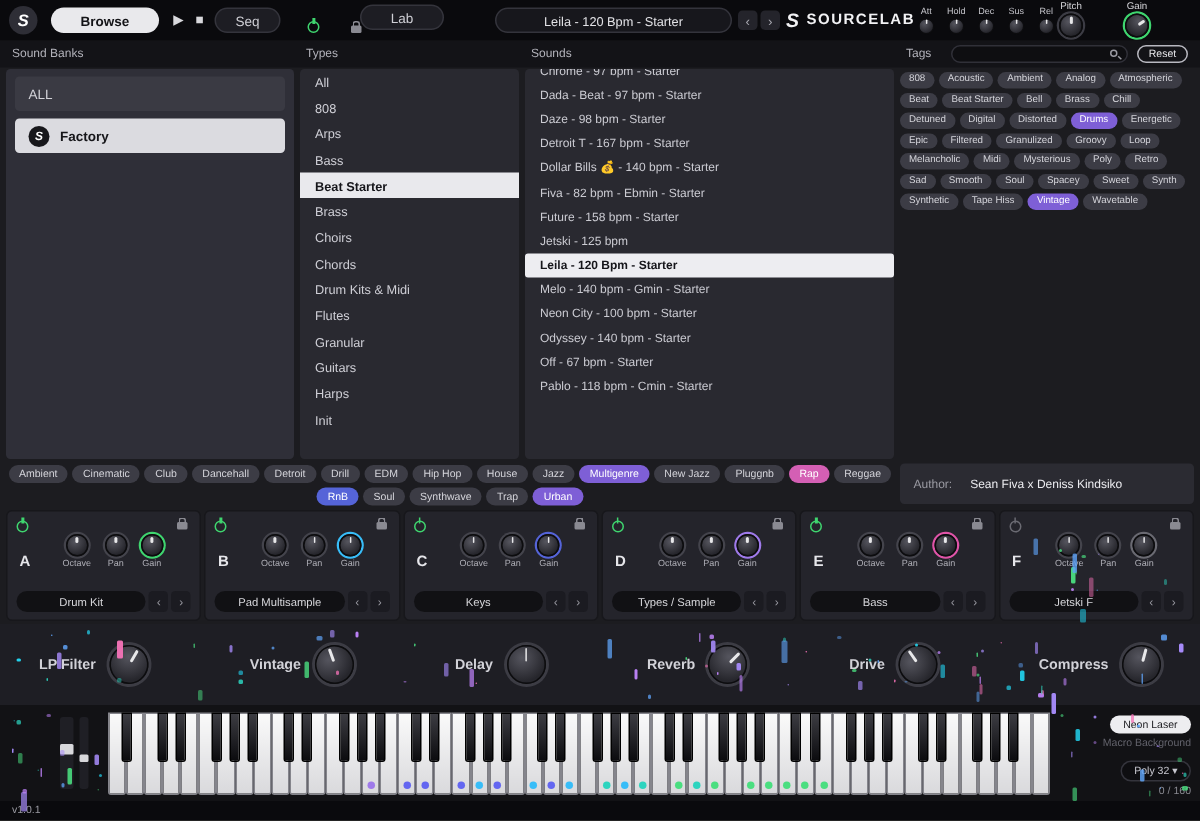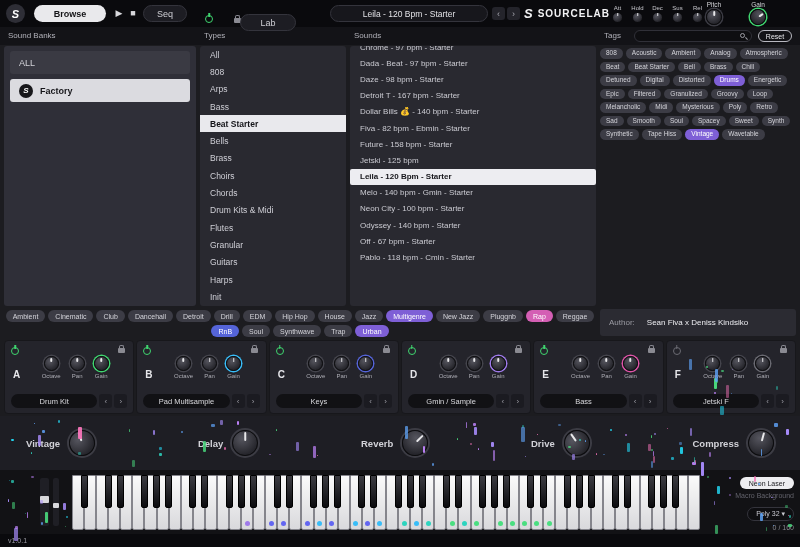--- a/index.html
+++ b/index.html
@@ -13,21 +13,21 @@
   .logo-circle{left:6px;top:4px;width:19px;height:19px;border-radius:50%;background:#2e2e36;
                color:#fff;font-weight:bold;font-style:italic;font-size:11px}
   .browse{left:34px;top:5px;width:72px;height:17px;border-radius:9px;background:#e9e9ec;
           color:#141417;font-size:9px;font-weight:bold;cursor:pointer}
   .tbtn{font-size:9px;color:#d8d8dc;cursor:pointer}
   .play{left:113px;top:6px;width:12px;height:14px}
   .stop{left:127px;top:6px;width:12px;height:14px}
   .darkpill{height:17px;border-radius:9px;background:#1d1d23;border:1px solid #34343c;
             color:#cfcfd5;font-size:9px;cursor:pointer}
   .seq{left:143px;top:5px;width:44px}
-  .lab{left:240px;top:14px;width:56px}
+  .lab{left:240px;top:3px;width:56px}
   .preset{left:330px;top:5px;width:158px;font-size:8.5px;color:#e2e2e6;background:#17171c}
   .navsq{width:13px;height:13px;background:#24242b;border-radius:3px;color:#a8a8b0;font-size:9px;cursor:pointer}
   .nav1{left:492px;top:7px}.nav2{left:507px;top:7px}
   .brand{left:524px;top:5px;height:17px;gap:5px;color:#f2f2f4}
   .brand .s{font-style:italic;font-weight:bold;font-size:13px}
   .brand .t{font-size:10px;font-weight:bold;letter-spacing:1px}
   #envknobs{left:610px;top:1px;height:25px;display:flex;gap:5px}
   .envcol{display:flex;flex-direction:column;align-items:center;gap:1px;width:15px}
   .envlab{font-size:6px;color:#c6c6cc}
   .bigknobcol{top:1px;display:flex;flex-direction:column;align-items:center;gap:1px;position:absolute}
@@ -224,21 +224,20 @@
         <span class="bank-icon">S</span>
         <span>Factory</span>
       </div>
     </div>
   <div class="col col-types" id="types">
       <div class="type-item">All</div>
       <div class="type-item">808</div>
       <div class="type-item">Arps</div>
       <div class="type-item">Bass</div>
       <div class="type-item sel">Beat Starter</div>
-      <div class="type-item">Bells</div>
       <div class="type-item">Brass</div>
       <div class="type-item">Choirs</div>
       <div class="type-item">Chords</div>
       <div class="type-item">Drum Kits &amp; Midi</div>
       <div class="type-item">Flutes</div>
       <div class="type-item">Granular</div>
       <div class="type-item">Guitars</div>
       <div class="type-item">Harps</div>
       <div class="type-item">Init</div>
     </div>
@@ -408,21 +407,21 @@
           <div class="kcol">
             <div class="knob"></div>
             <span class="klab">Pan</span>
           </div>
           <div class="kcol">
             <div class="knob" style="box-shadow: rgb(159, 122, 234) 0px 0px 0px 1.5px;"></div>
             <span class="klab">Gain</span>
           </div>
         </div>
         <div class="namerow">
-          <div class="namepill">Gmin / Sample</div>
+          <div class="namepill">Types / Sample</div>
           <span class="snav">‹</span>
           <span class="snav">›</span>
         </div>
       </div>
       <div class="strip">
         <span class="pwr"></span>
         <span class="lockic"></span>
         <span class="letter">E</span>
         <div class="knobrow">
           <div class="kcol">
@@ -464,20 +463,24 @@
         </div>
         <div class="namerow">
           <div class="namepill">Jetski F</div>
           <span class="snav">‹</span>
           <span class="snav">›</span>
         </div>
       </div>
     </div>
 
   <div class="effects" id="effects">
+      <div class="fx">
+        <span class="lbl">LP Filter</span>
+        <div class="knob" style="transform: rotate(30deg);"></div>
+      </div>
       <div class="fx">
         <span class="lbl">Vintage</span>
         <div class="knob" style="transform: rotate(-20deg);"></div>
       </div>
       <div class="fx">
         <span class="lbl">Delay</span>
         <div class="knob" style="transform: rotate(0deg);"></div>
       </div>
       <div class="fx">
         <span class="lbl">Reverb</span>

